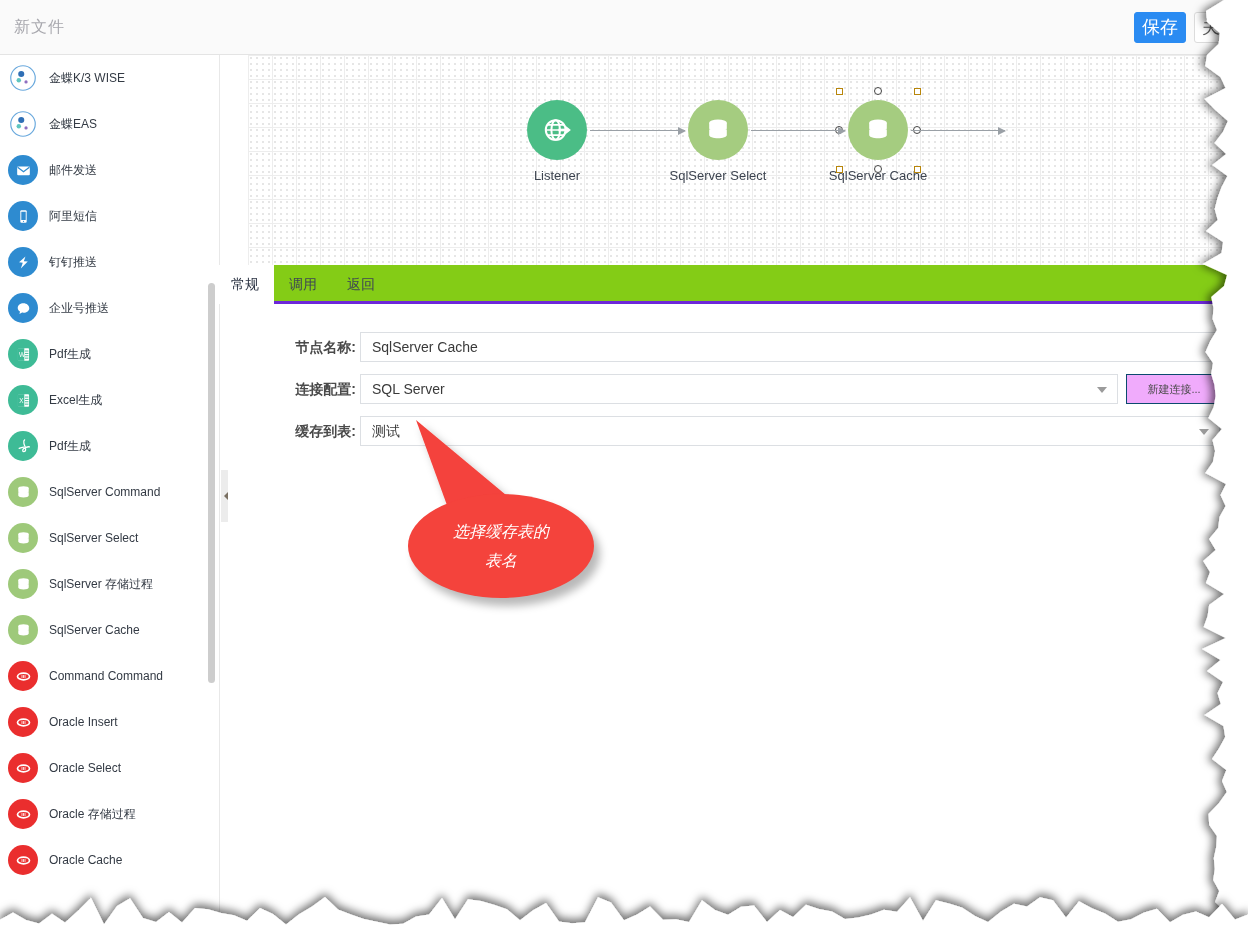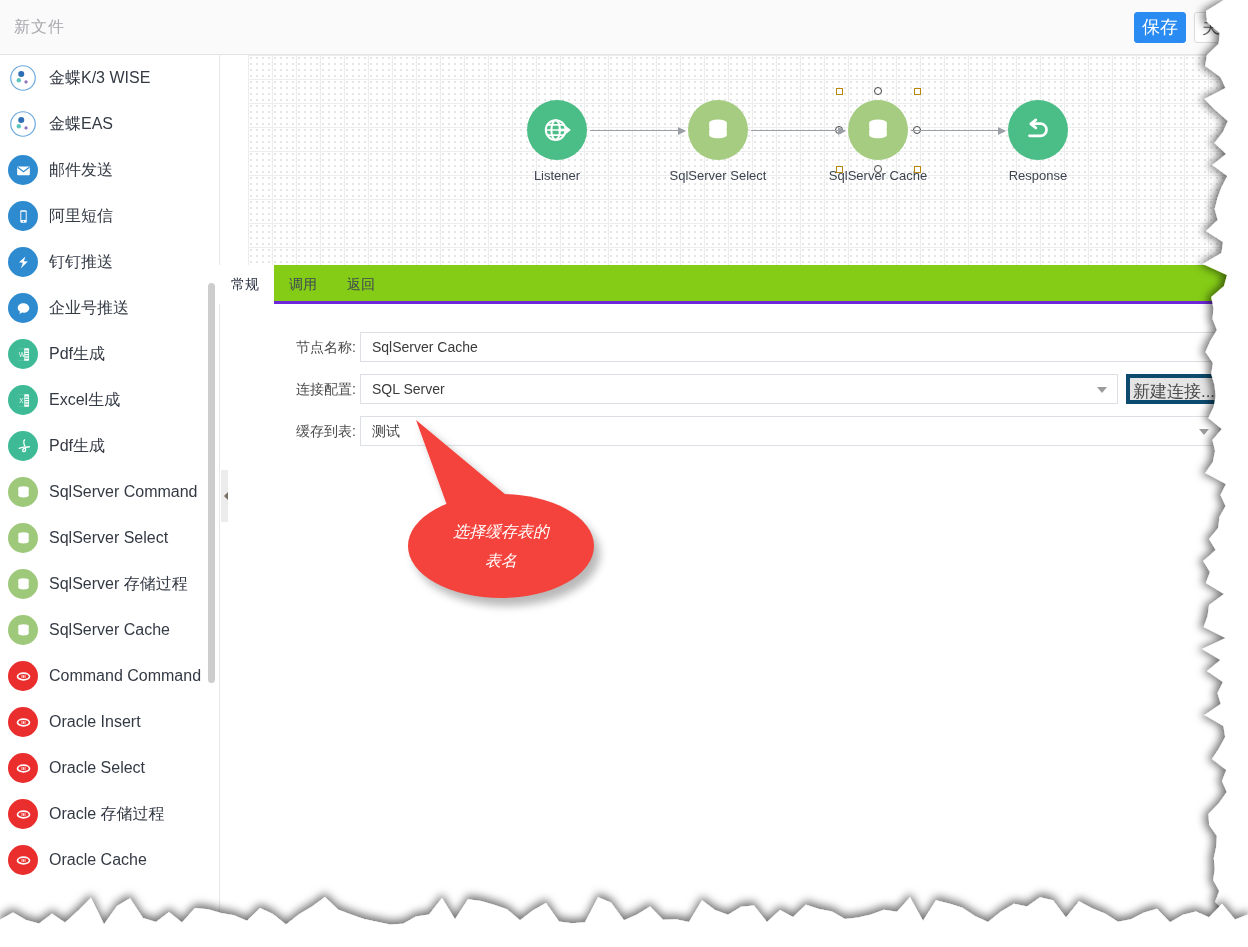--- a/index.html
+++ b/index.html
@@ -66,21 +66,21 @@
   }
   .side-ico {
     width: 30px; height: 30px; flex: 0 0 30px;
     border-radius: 50%;
     display: flex; align-items: center; justify-content: center;
     margin-right: 11px;
     position: relative;
   }
   .side-ico svg { display: block; }
   .side-label {
-    font-size: 16px; color: #333a44;
+    font-size: 12px; color: #333a44;
     white-space: nowrap;
   }
 
   
   #side-scroll-track {
     position: absolute; right: 2px; top: 110px;
     width: 7px; height: 570px;
     background: transparent;
   }
   #side-scroll-thumb {
@@ -184,20 +184,21 @@
   }
   .frow {
     position: absolute; left: 0;
     height: 30px;
   }
   .flabel {
     position: absolute; left: 28px; top: 0;
     width: 100px; height: 30px; line-height: 30px;
     font-size: 14px; color: #4a4a4a;
     text-align: right;
+    font-weight: bold;
   }
   .fctl {
     position: absolute; left: 132px; top: 0;
     height: 30px;
     border: 1px solid #dcdfe3;
     background: #ffffff;
     font-size: 14px; color: #3a3a3a;
     line-height: 28px;
     padding-left: 11px;
     white-space: nowrap;
@@ -208,23 +209,23 @@
   .caret {
     position: absolute; right: 10px; top: 12px;
     width: 0; height: 0;
     border-left: 5px solid transparent;
     border-right: 5px solid transparent;
     border-top: 6px solid #9b9b9b;
   }
   #new-conn-btn {
     position: absolute;
     height: 30px; line-height: 28px;
-    border: 4px solid #0c4a6e;
-    background: #e5e5e5;
-    font-size: 17px; color: #4a4a4a;
+    border: 1px solid #0c4a6e;
+    background: #f0abfc;
+    font-size: 11px; color: #4a4a4a;
     text-align: center;
     cursor: pointer; user-select: none;
   }
 
   
   #callout {
     position: absolute; left: 404px; top: 418px;
     width: 200px; height: 185px;
     pointer-events: none;
   }
@@ -494,29 +495,20 @@
           <div class="handle-sq" style="left: -12px; top: -12px;"></div>
           <div class="handle-sq" style="left: 66px; top: -12px;"></div>
           <div class="handle-sq" style="left: -12px; top: 66px;"></div>
           <div class="handle-sq" style="left: 66px; top: 66px;"></div>
           <div class="handle-ci" style="left: 26px; top: -13px;"></div>
           <div class="handle-ci" style="left: 26px; top: 65px;"></div>
           <div class="handle-ci" style="left: -13px; top: 26px;"></div>
           <div class="handle-ci" style="left: 65px; top: 26px;"></div>
         </div>
         <div class="node-label">SqlServer Cache</div>
-      </div>
-      <div class="node" style="left: 725px; top: 45px;">
-        <div class="node-circle" style="background: rgb(75, 189, 134);">
-          <svg width="32" height="32" viewBox="0 0 24 24">
-            <path d="M8.4 7.2 h5.4 a4.6 4.6 0 0 1 0 9.2 H5.6" fill="none" stroke="#ffffff" stroke-width="2" stroke-linecap="round"></path>
-            <path d="M10.4 4.4 L6.6 7.4 L10.4 10.4" fill="none" stroke="#ffffff" stroke-width="2" stroke-linecap="round" stroke-linejoin="round"></path>
-          </svg>
-        </div>
-        <div class="node-label">Response</div>
       </div>
       <div class="edge" style="left: 342px; top: 75px; width: 95px;"></div>
       <div class="edge" style="left: 503px; top: 75px; width: 94px;"></div>
       <div class="edge" style="left: 663px; top: 75px; width: 94px;"></div>
     </div>
 
   <div id="tabstrip">
       <div class="tab active">常规</div>
       <div class="tab">调用</div>
       <div class="tab">返回</div>

